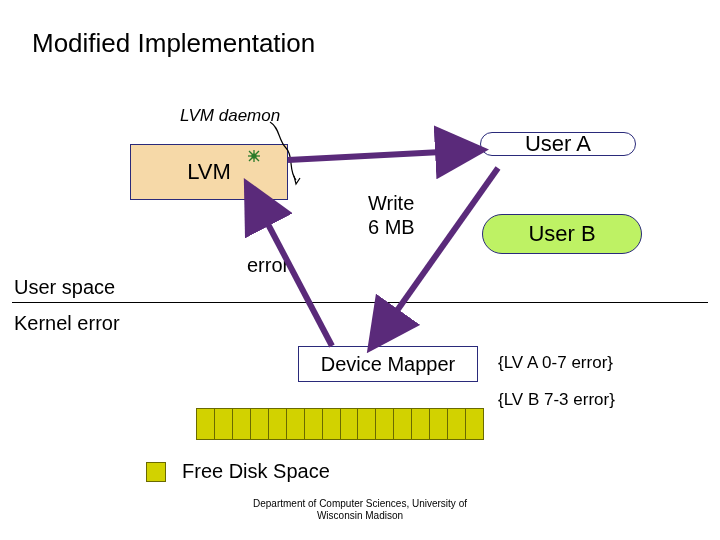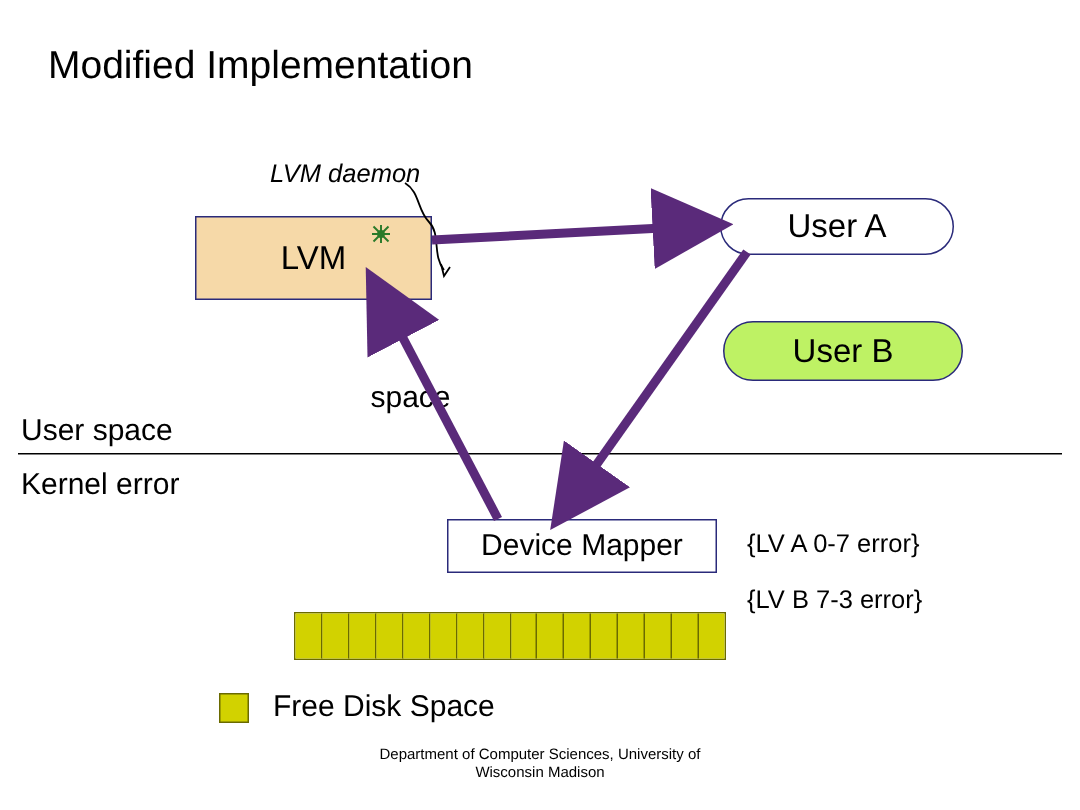--- a/index.html
+++ b/index.html
@@ -45,21 +45,21 @@
     left: 130px;
     top: 144px;
     width: 158px;
     height: 56px;
     background: #f6d9a8;
   }
   .usera-box {
     left: 480px;
     top: 132px;
     width: 156px;
-    height: 38px;
+    height: 24px;
     background: #fff;
     border-radius: 19px / 19px;
   }
   .userb-box {
     left: 482px;
     top: 214px;
     width: 160px;
     height: 40px;
     background: #bef264;
     border-radius: 20px / 20px;
@@ -180,21 +180,22 @@
   </div>
 
   <div class="box usera-box">
     <span>User A</span>
   </div>
 
   <div class="box userb-box">
     <span>User B</span>
   </div>
 
-  <div class="trap-lbl">space</div>
+  <div class="write-lbl">Write<br>6 MB</div>
+  <div class="trap-lbl">error</div>
   <div class="userspace-lbl">User space</div>
   <div class="hr"></div>
   <div class="kernelspace-lbl">Kernel error</div>
 
   <div class="box devmap-box">
     <span>Device Mapper</span>
   </div>
 
   <div class="errA">{LV A 0-7 error}</div>
   <div class="errB">{LV B 7-3 error}</div>

